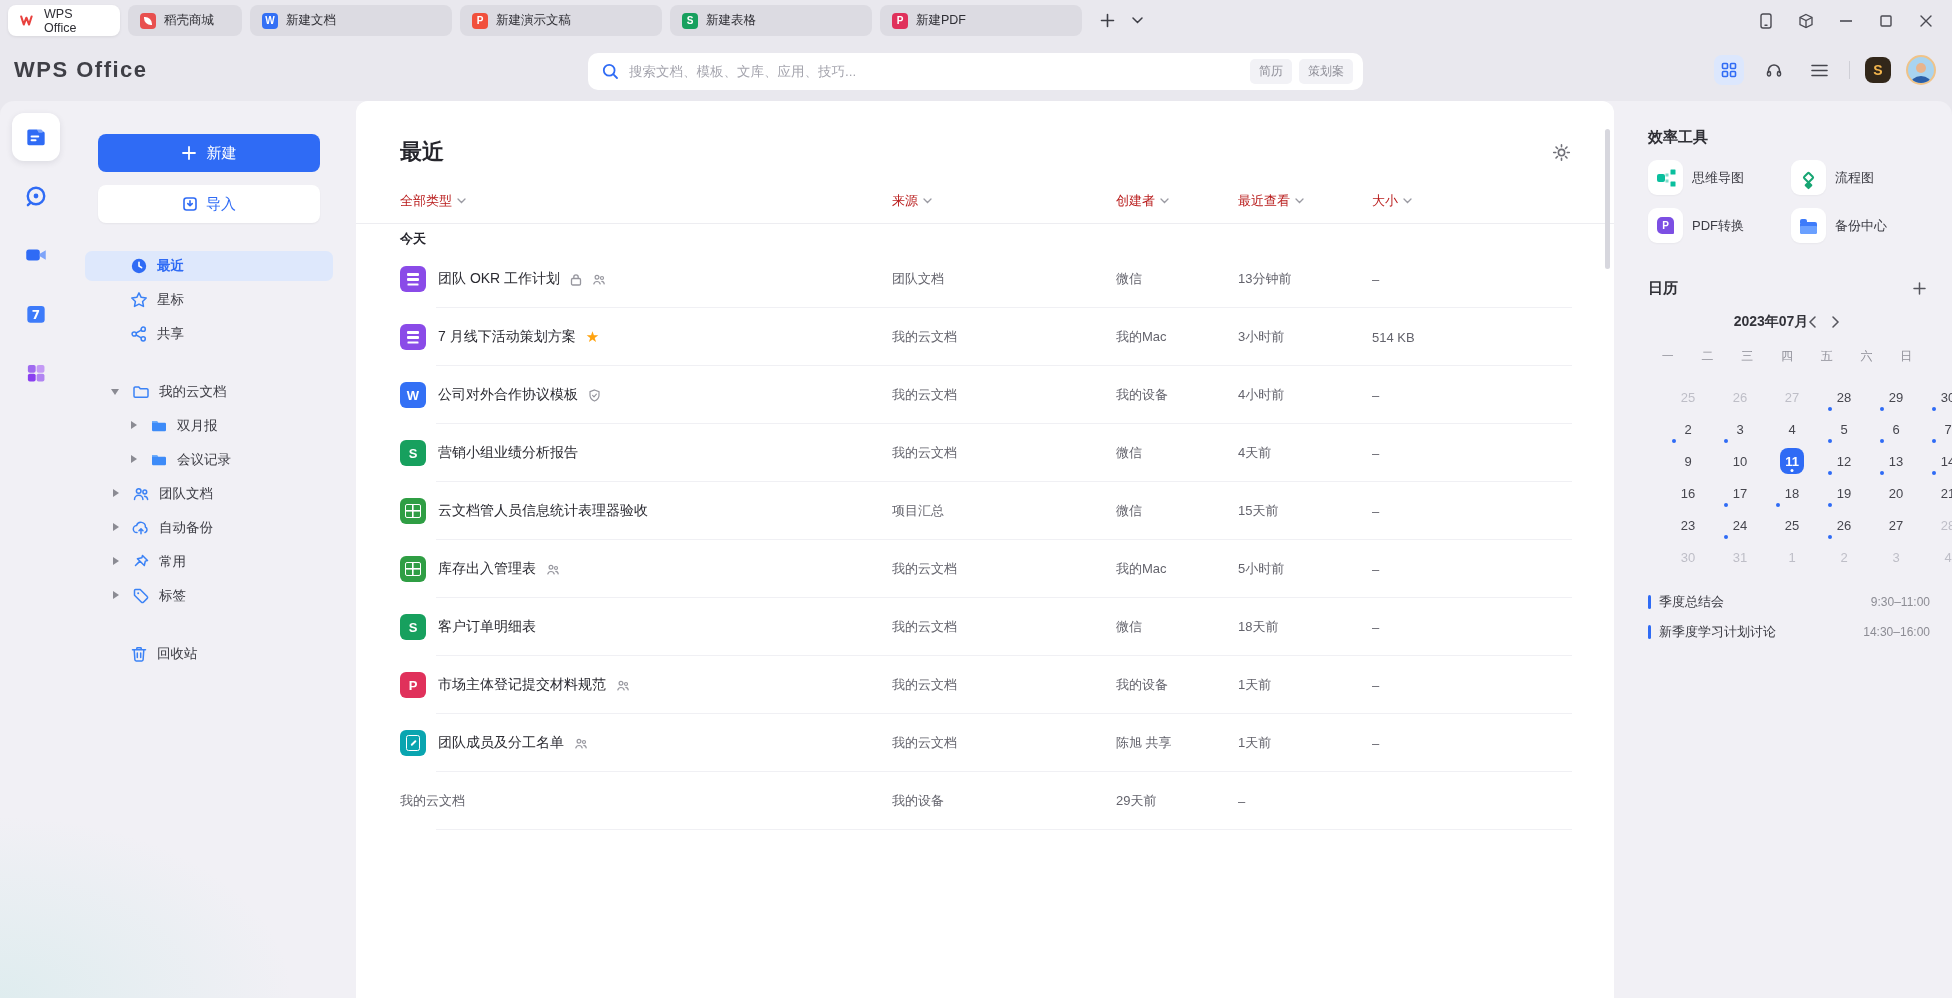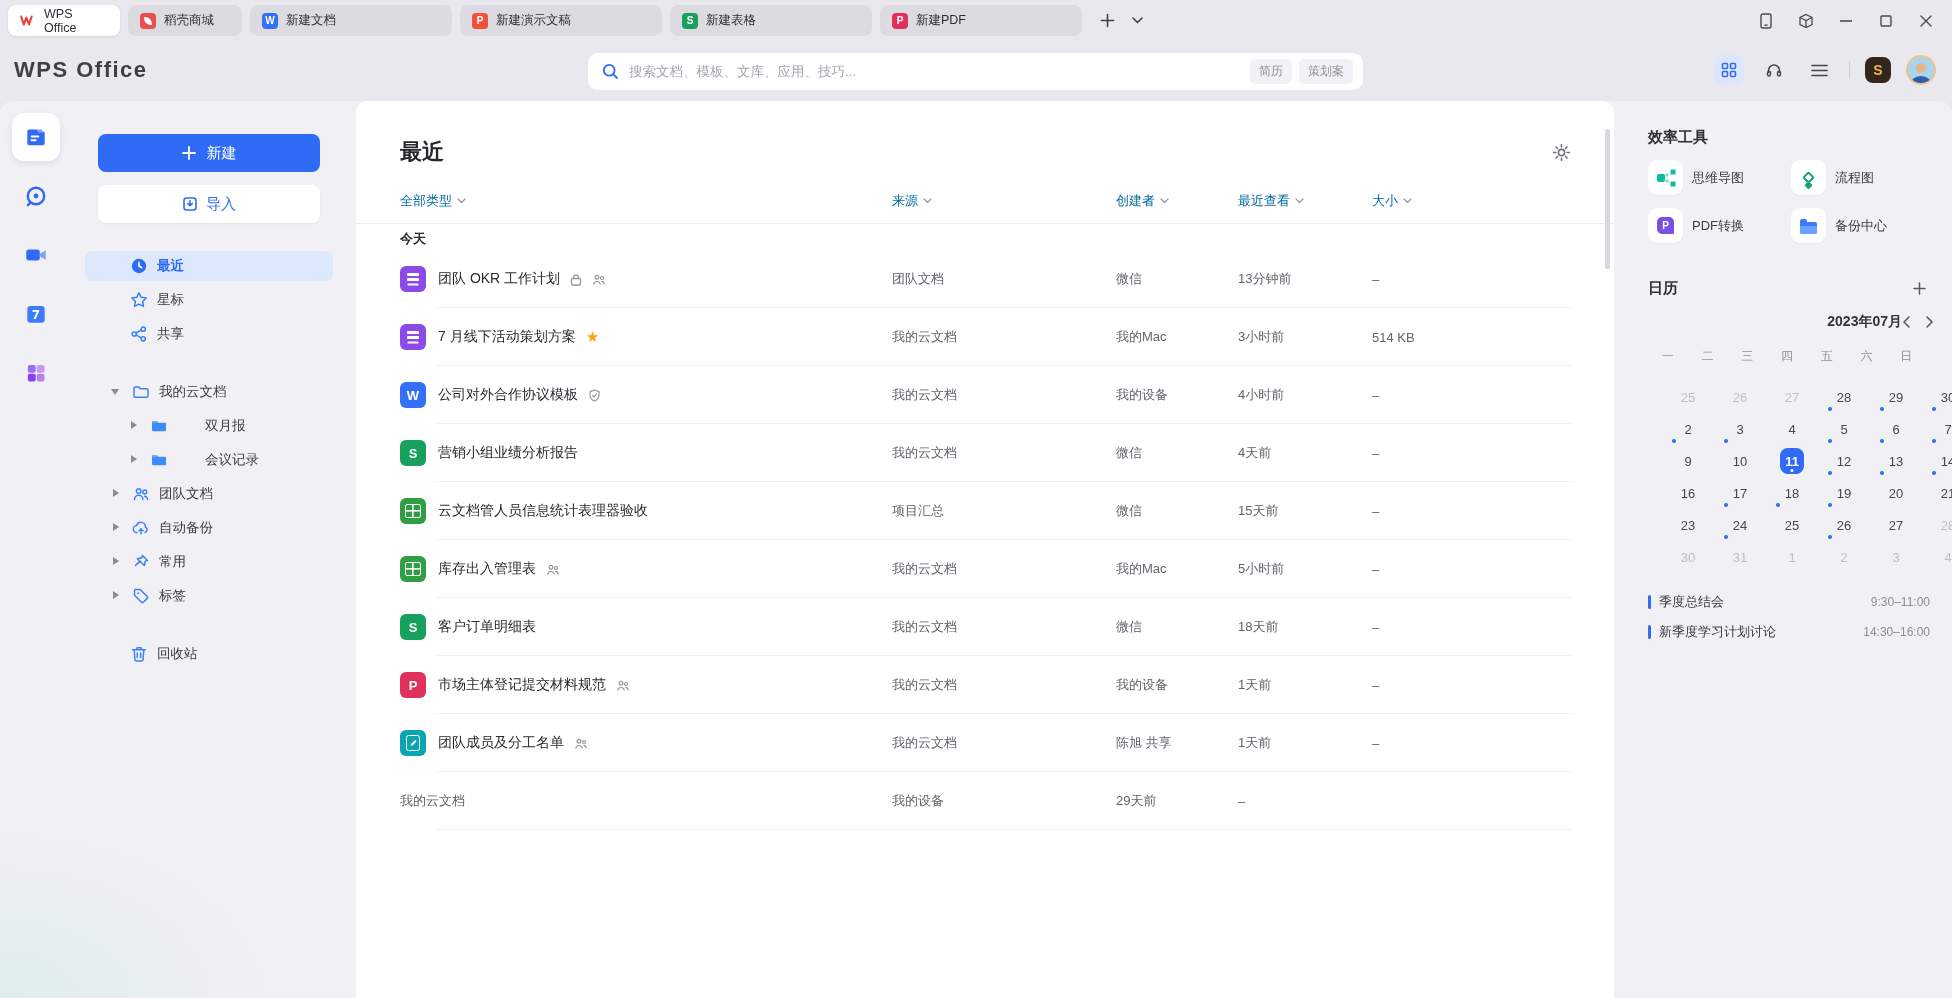--- a/index.html
+++ b/index.html
@@ -44,34 +44,34 @@
   .rail-item.active { background:#fff; box-shadow:0 2px 6px rgba(40,40,60,.10); }
 
   
   .sidebar { width:274px; flex:none; padding-top:33px; }
   .btn-new { display:flex; align-items:center; justify-content:center; gap:11px; margin:0 26px 13px 26px; height:38px; background:#2F6BF5; color:#fff; border-radius:8px; font-size:15px; }
   .btn-import { display:flex; align-items:center; justify-content:center; gap:8px; margin:0 26px 28px 26px; height:38px; background:#fff; color:#2F6BF5; border-radius:8px; font-size:15px; box-shadow:0 1px 2px rgba(0,0,0,.05); }
   .nav-row { height:30px; margin:0 13px 4px 13px; border-radius:7px; display:flex; align-items:center; padding-left:45px; position:relative; font-size:13.5px; color:#3C3C44; }
   .nav-row .nav-icon { display:flex; width:18px; margin-right:9px; flex:none; }
   .nav-row.active { background:#DEE8FC; color:#2F6BF5; font-weight:700; }
   .nav-row.has-caret { padding-left:47px; }
-  .nav-row.sub { padding-left:65px;gap:28px; }
+  .nav-row.sub { padding-left:65px; }
   .caret { position:absolute; left:26px; top:12px; width:0; height:0; }
   .caret.down { border-left:4.5px solid transparent; border-right:4.5px solid transparent; border-top:6px solid #8B8B93; }
   .caret.right { border-top:4.5px solid transparent; border-bottom:4.5px solid transparent; border-left:6px solid #8B8B93; top:10px; left:28px; }
   .nav-row.sub .caret.right { left:46px; }
   .nav-gap { height:24px; }
 
   
   .main-card { width:1258px; flex:none; margin-left:10px; background:#fff; border-radius:12px 12px 0 0; position:relative; padding-top:36px; }
   .scroll-thumb { position:absolute; right:4px; top:28px; width:5px; height:140px; border-radius:3px; background:#D7D7DE; }
   .card-title { font-size:22px; font-weight:700; color:#26262C; padding-left:44px; }
   .gear-btn { position:absolute; right:42px; top:40px; width:22px; height:22px; display:flex; align-items:center; justify-content:center; }
   .cols { display:grid; grid-template-columns:492px 224px 122px 134px 1fr; padding-left:44px; align-items:center; }
-  .filter-row { margin-top:24px; height:20px; font-size:13px; color:#0369a1; }
+  .filter-row { margin-top:24px; height:20px; font-size:13px; color:#b91c1c; }
   .filter { display:inline-flex; align-items:center; gap:5px; width:max-content; }
   .filter-divider { height:1px; background:#EDEDF1; margin:12px 0 0 0; }
   .group-label { padding-left:44px; margin-top:6px; font-size:13px; color:#27272E; font-weight:700; }
   .file-list { margin-top:2px; }
   .file-row { height:58px; position:relative; font-size:13px; color:#63636C; }
   .file-row::after { content:""; position:absolute; left:80px; right:42px; bottom:0; height:1px; background:#F0F0F4; }
   .name-cell { display:flex; align-items:center; gap:12px; padding-right:24px; color:#2A2A31; font-size:14px; }
   .file-icon { width:26px; height:26px; border-radius:6px; flex:none; position:relative; display:flex; align-items:center; justify-content:center; }
   .file-icon::after { content:attr(data-letter); color:#fff; font-size:13px; font-weight:700; }
   [data-icon="doc"] .file-icon { background:#8A4BE8; }
@@ -101,21 +101,21 @@
       box-shadow:12px -6px 0 -1.5px #0ABF9E, 12px 6px 0 -1.5px #0ABF9E, 6px -3px 0 -2.5px #7FDCCB, 6px 3px 0 -2.5px #7FDCCB; }
   [data-icon="flowchart"] .tool-glyph { width:9px; height:9px; border:2px solid #17A573; transform:rotate(45deg); border-radius:2px; }
   [data-icon="flowchart"] .tool-glyph::after { content:""; position:absolute; right:-6px; bottom:-6px; width:6px; height:6px; background:#17A573; border-radius:1px; }
   [data-icon="pdfconvert"] .tool-glyph { width:17px; height:17px; background:#7C4FE3; border-radius:5px 5px 1px 5px; }
   [data-icon="pdfconvert"] .tool-glyph::after { content:"P"; position:absolute; inset:0; color:#fff; font-size:10px; font-weight:700; display:flex; align-items:center; justify-content:center; }
   [data-icon="backup"] .tool-glyph { width:17px; height:12px; background:#3D7BFA; border-radius:2px; margin-top:4px; }
   [data-icon="backup"] .tool-glyph::before { content:""; position:absolute; top:-3px; left:0; width:7px; height:4px; background:#3D7BFA; border-radius:2px 2px 0 0; }
   [data-icon="backup"] .tool-glyph::after { content:""; position:absolute; left:0; bottom:0; width:17px; height:8px; background:#6AA0FF; border-radius:1px 1px 2px 2px; }
 
   .cal-header { margin-top:36px; display:flex; align-items:center; justify-content:space-between; width:278px; }
-  .cal-month-row { margin-top:15px; display:flex; align-items:center; justify-content:flex-end; width:278px;margin-left:8px; }
+  .cal-month-row { margin-top:15px; display:flex; align-items:center; justify-content:center; width:278px; }
   .cal-month { font-size:14px; font-weight:700; color:#33333A; }
   .cal-nav { display:flex; gap:16px; }
   .cal-nav span { display:flex; }
   .cal-grid { width:278px; display:grid; grid-template-columns:repeat(7,1fr); margin-top:14px; }
   .wd { height:22px; display:flex; align-items:center; justify-content:center; font-size:12px; color:#8F8F98; }
   .day { height:32px; display:flex; align-items:center; justify-content:center; position:relative; font-size:13px; color:#46464E; }
   .day.muted .num { color:#BEBEC7; }
   .day.dot::after { content:""; position:absolute; bottom:2px; left:50%; transform:translateX(-50%); width:4px; height:4px; border-radius:50%; background:#2F6BF5; }
   .day .num { position:relative; width:24px; height:26px; display:flex; align-items:center; justify-content:center; border-radius:6px;margin-left:28px; }
   .day.selected .num { background:#2F6BF5; color:#fff; font-weight:700;border-radius:8px; }

